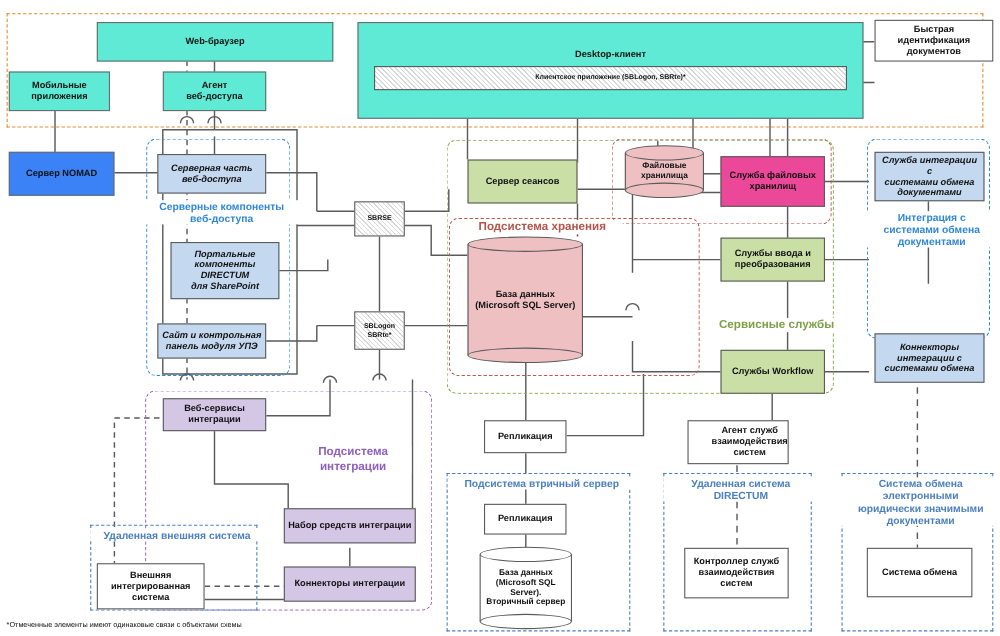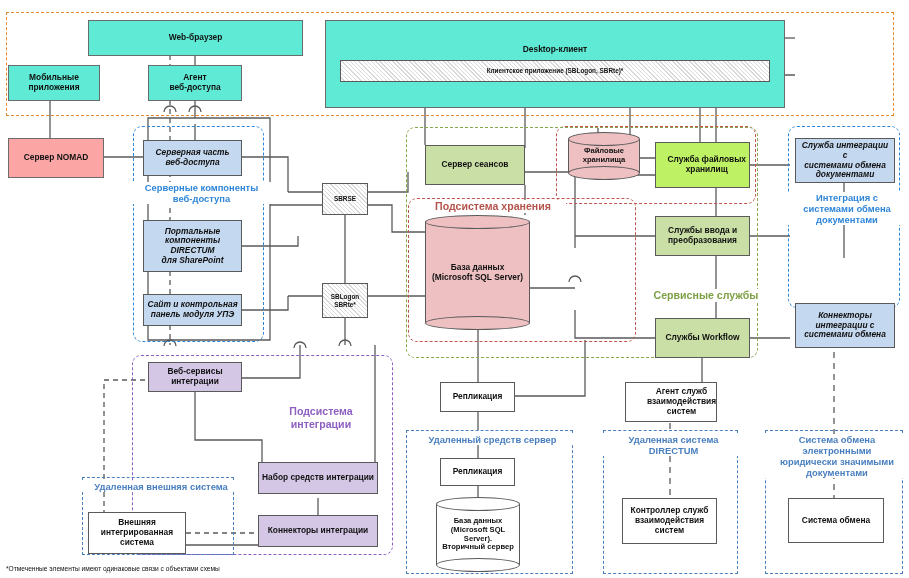--- a/index.html
+++ b/index.html
@@ -5,24 +5,24 @@
   html,body{margin:0;padding:0;background:#ffffff;}
   body{font-family:"Liberation Sans","DejaVu Sans",sans-serif;}
   #canvas{position:relative;width:909px;height:578px;background:#fff;overflow:hidden;}
   svg#wires{position:absolute;left:0;top:0;width:909px;height:578px;pointer-events:none;}
 
   .node{position:absolute;box-sizing:border-box;border:1.4px solid #5a5a5a;
         display:flex;align-items:center;justify-content:center;text-align:center;
         font-size:8.4px;font-weight:bold;color:#111;line-height:1.16;padding:2px 3px;z-index:5;}
   .node.plain{background:#ffffff;}
   .node.orange{background:#5eead4;border-color:#6b6b6b;}
-  .node.yellow{background:#fca5a5;border-color:#6b6b6b;}
+  .node.yellow{background:#3b82f6;border-color:#6b6b6b;}
   .node.blue{background:#c4d8ef;border-color:#5a5a5a;font-style:italic;}
   .node.green{background:#cadfa6;border-color:#5a5a5a;}
-  .node.pink{background:#bef264;border-color:#5a5a5a;justify-content:flex-end;}
+  .node.pink{background:#ec4899;border-color:#5a5a5a;}
   .node.purple{background:#d4c7e6;border-color:#5a5a5a;}
   .node.hatch{background:
         repeating-linear-gradient(45deg,#ffffff 0 2px,#d9d9d9 2px 3px);
         border-color:#5a5a5a;font-weight:bold;font-size:6.4px;}
 
   .cyl{position:absolute;z-index:5;}
   .cyl .body{position:absolute;left:0;right:0;top:7px;bottom:7px;
         background:#eec0c2;border-left:1.4px solid #5a5a5a;border-right:1.4px solid #5a5a5a;}
   .cyl .top{position:absolute;left:0;right:0;top:0;height:14px;border-radius:50%;
         background:#eec0c2;border:1.4px solid #5a5a5a;box-sizing:border-box;}
@@ -73,21 +73,21 @@
 документами</span></div>
 
   <div class="region c-purple rounded" style="left:132px;top:355px;width:261px;height:200px;"></div>
   <div class="rlabel t-purple big" style="left:268px;top:405px;width:100px;white-space:pre-line;"><span>Подсистема
 интеграции</span></div>
 
   <div class="region c-steel" style="left:82px;top:477px;width:152px;height:78px;border-style:dashed;"></div>
   <div class="rlabel t-steel" style="left:82px;top:481px;width:152px;">Удаленная внешняя система</div>
 
   <div class="region c-steel" style="left:406px;top:430px;width:167px;height:144px;border-style:dashed;"></div>
-  <div class="rlabel t-steel" style="left:407px;top:434px;width:165px;">Удаленный средств сервер</div>
+  <div class="rlabel t-steel" style="left:407px;top:434px;width:165px;">Подсистема втричный сервер</div>
 
   <div class="region c-steel" style="left:603px;top:430px;width:135px;height:144px;border-style:dashed;"></div>
   <div class="rlabel t-steel" style="left:603px;top:434px;width:135px;white-space:pre-line;"><span>Удаленная система
 DIRECTUM</span></div>
 
   <div class="region c-steel" style="left:765px;top:430px;width:138px;height:144px;border-style:dashed;"></div>
   <div class="rlabel t-steel" style="left:762px;top:434px;width:144px;white-space:pre-line;"><span>Система обмена
 электронными
 юридически значимыми
 документами</span></div>
@@ -187,36 +187,39 @@
     </g>
   </svg>
 
   <div class="node orange" style="left:88px;top:20px;width:215px;height:36px;">Web-браузер</div>
 
   <div class="node orange" style="left:325px;top:20px;width:460px;height:88px;align-items:flex-start;padding-top:24px;">
     <span>Desktop-клиент</span>
   </div>
   <div class="node hatch" style="left:340px;top:60px;width:430px;height:22px;z-index:6;">Клиентское приложение (SBLogon, SBRte)*</div>
 
+  <div class="node plain" style="left:795px;top:18px;width:108px;height:38px;white-space:pre-line;">
+    <span>Быстрая идентификация
+документов</span></div>
 
   <div class="node orange" style="left:8px;top:65px;width:92px;height:36px;white-space:pre-line;">
     <span>Мобильные
 приложения</span></div>
 
   <div class="node orange" style="left:148px;top:65px;width:94px;height:36px;white-space:pre-line;">
     <span>Агент
 веб-доступа</span></div>
 
   <div class="node yellow" style="left:8px;top:138px;width:96px;height:40px;">Сервер NOMAD</div>
 
   <div class="node blue" style="left:143px;top:140px;width:99px;height:36px;white-space:pre-line;">
     <span>Серверная часть
 веб-доступа</span></div>
 
-  <div class="node blue" style="left:143px;top:220px;width:99px;height:52px;white-space:pre-line;">
+  <div class="node blue" style="left:155px;top:220px;width:99px;height:52px;white-space:pre-line;">
     <span>Портальные
 компоненты
 DIRECTUM
 для SharePoint</span></div>
 
   <div class="node blue" style="left:143px;top:294px;width:99px;height:32px;white-space:pre-line;">
     <span>Сайт и контрольная
 панель модуля УПЭ</span></div>
 
   <div class="node hatch" style="left:322px;top:183px;width:46px;height:32px;">SBRSE</div>

